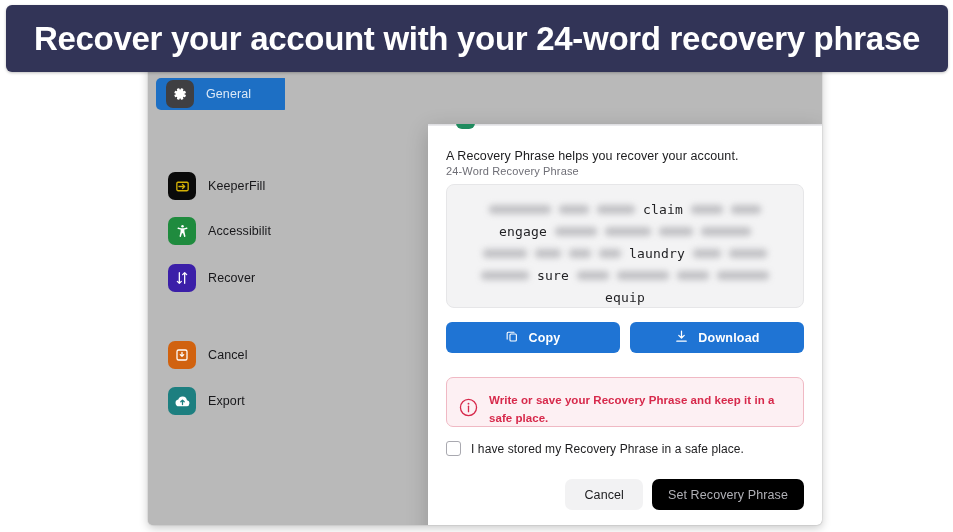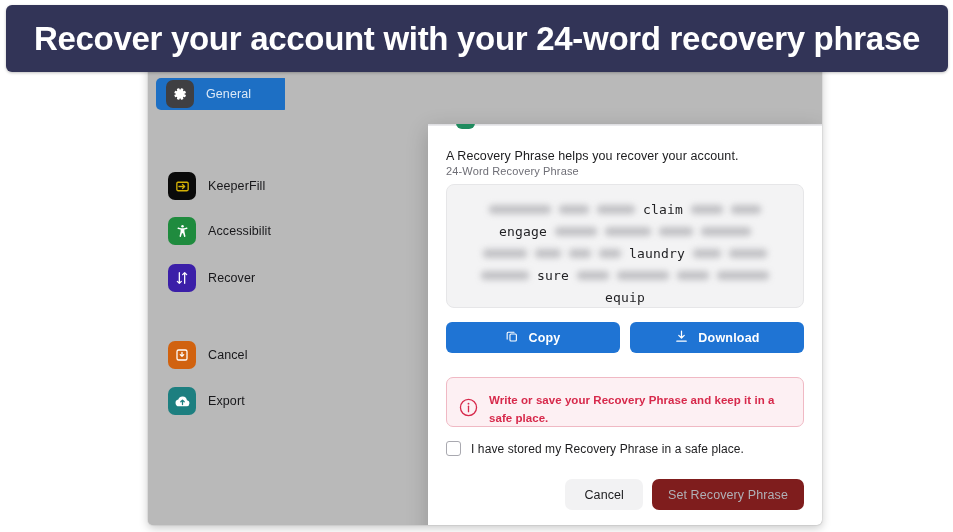--- a/index.html
+++ b/index.html
@@ -287,21 +287,21 @@
     border-radius: 7px;
     font-family: "Liberation Sans", sans-serif;
     font-size: 12.5px;
     color: #1c1c1e;
     letter-spacing: 0.1px;
     cursor: pointer;
   }
   .btn-disabled {
     height: 31px;
     padding: 0 16px;
-    background: #7f1d1d;
+    background: #000000;
     border: none;
     border-radius: 7px;
     font-family: "Liberation Sans", sans-serif;
     font-size: 12.5px;
     color: #b0b0b6;
     letter-spacing: 0.1px;
     cursor: default;
   }
 
   

